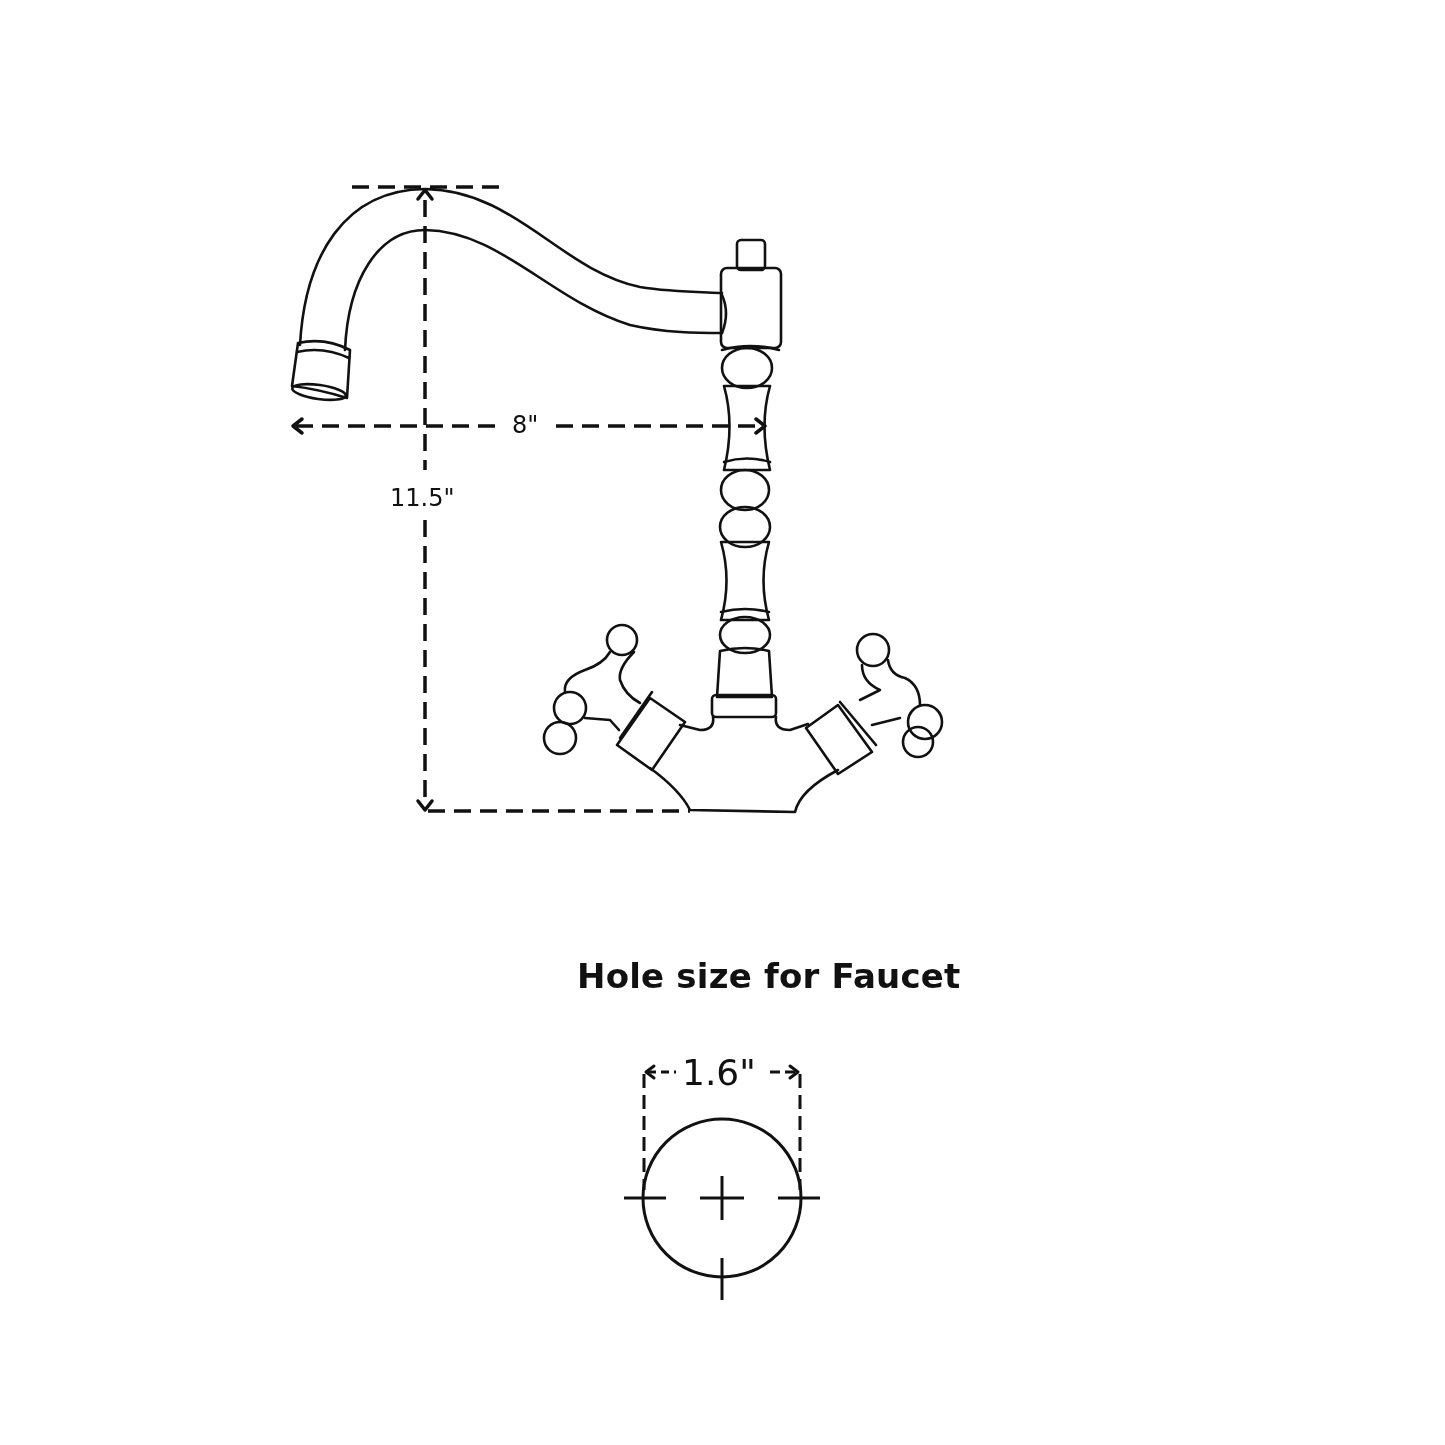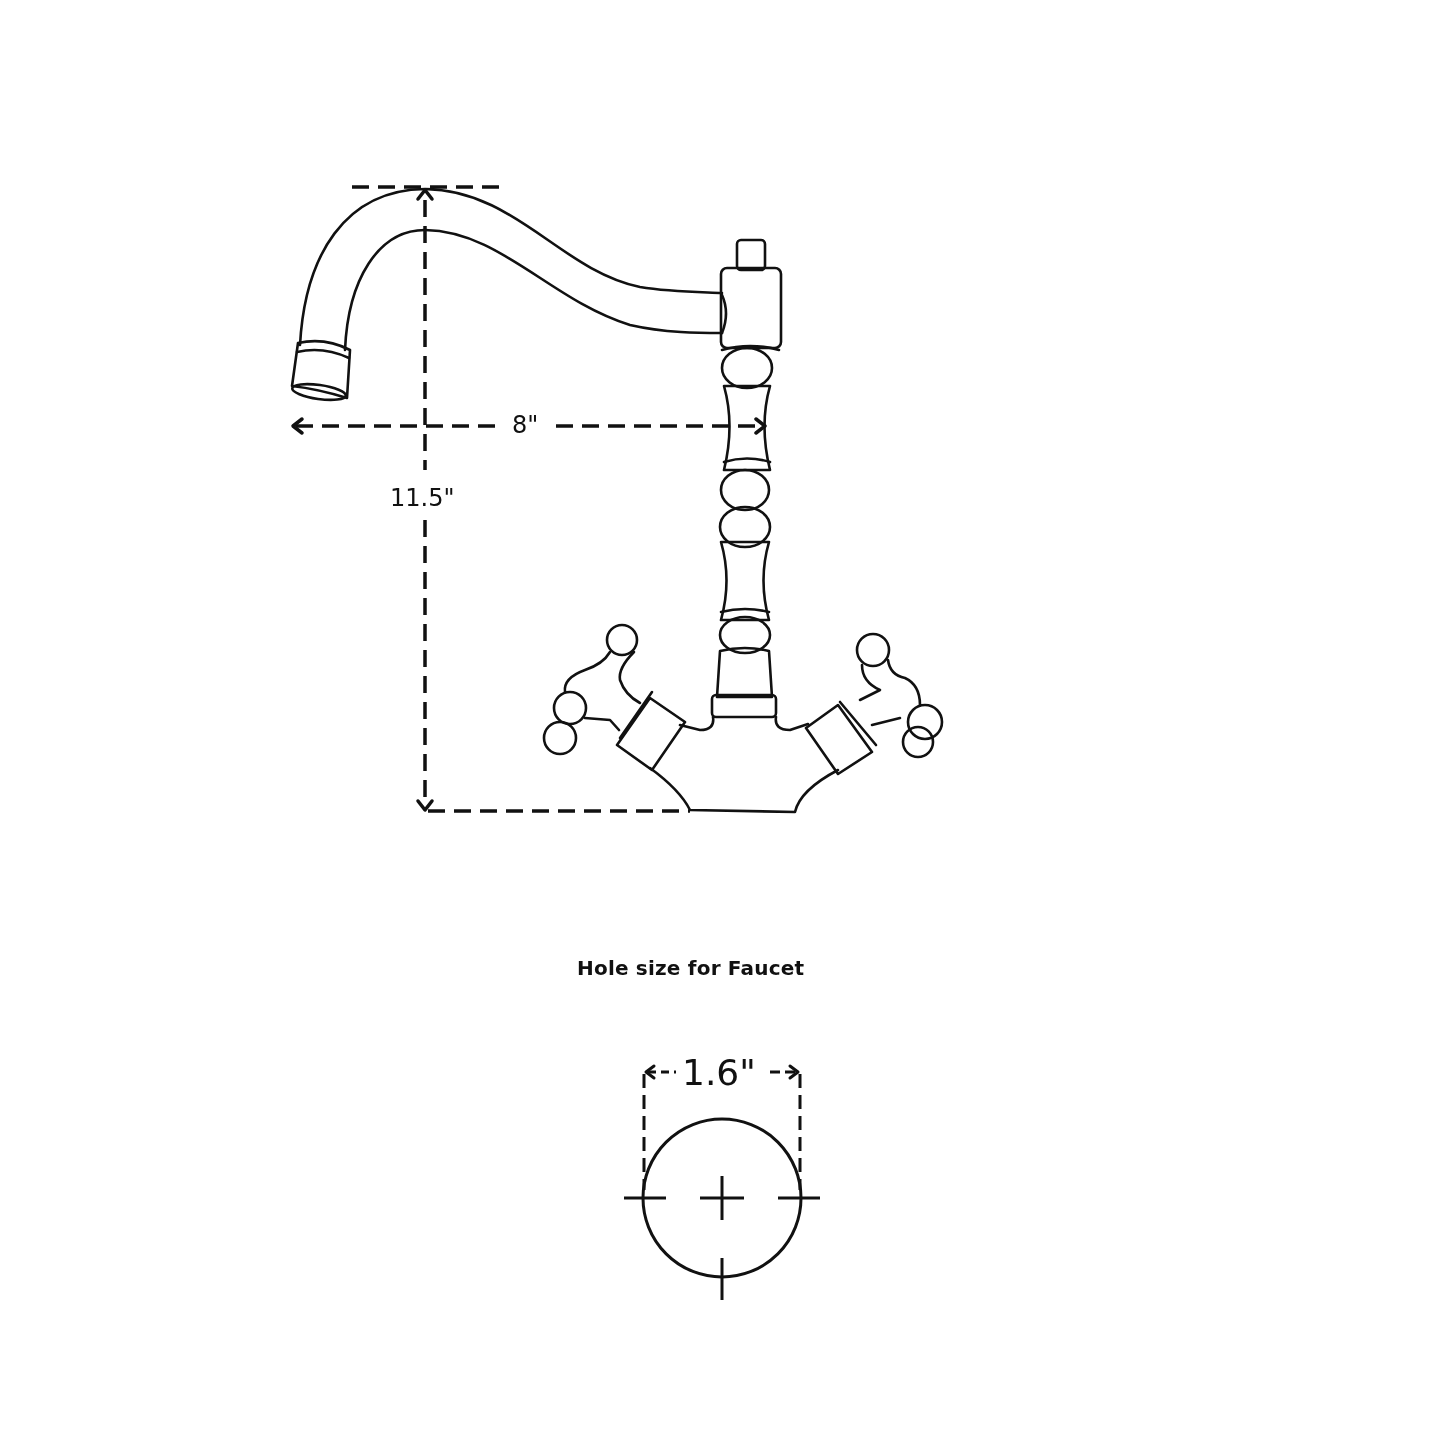--- a/index.html
+++ b/index.html
@@ -2,21 +2,21 @@
 <html><head>
   <meta charset="utf-8">
   <style>
     html, body { margin: 0; padding: 0; background: #ffffff; }
     body { width: 1445px; height: 1445px; position: relative; overflow: hidden; }
     #canvas { position: absolute; left: 0; top: 0; width: 1445px; height: 1445px; }
     .lbl { position: absolute; color: #111; white-space: nowrap; }
     .dim-sans { font-family: "DejaVu Sans", sans-serif; font-weight: normal; }
     #lbl-width { left: 512px; top: 411px; font-size: 24px; }
     #lbl-height { left: 390px; top: 484px; font-size: 24px; }
-    #lbl-title { left: 577px; top: 956px; font-size: 20px; font-weight: bold; font-family: "DejaVu Sans", sans-serif; letter-spacing: 0.2px; }
+    #lbl-title { left: 577px; top: 956px; font-size: 34px; font-weight: bold; font-family: "DejaVu Sans", sans-serif; letter-spacing: 0.2px; }
     #lbl-hole { left: 682px; top: 1052px; font-size: 36px; }
     svg .stroke { fill: none; stroke: #111; stroke-width: 2.6; stroke-linejoin: round; stroke-linecap: round; }
     svg .dash { fill: none; stroke: #111; stroke-width: 3.5; stroke-dasharray: 17 9; }
     svg .arrow { fill: none; stroke: #111; stroke-width: 3.5; stroke-linecap: round; stroke-linejoin: round; }
     svg .thin { fill: none; stroke: #111; stroke-width: 3; }
   </style>
 </head>
 <body>
 
 <svg id="canvas" viewBox="0 0 1445 1445" xmlns="http://www.w3.org/2000/svg">

